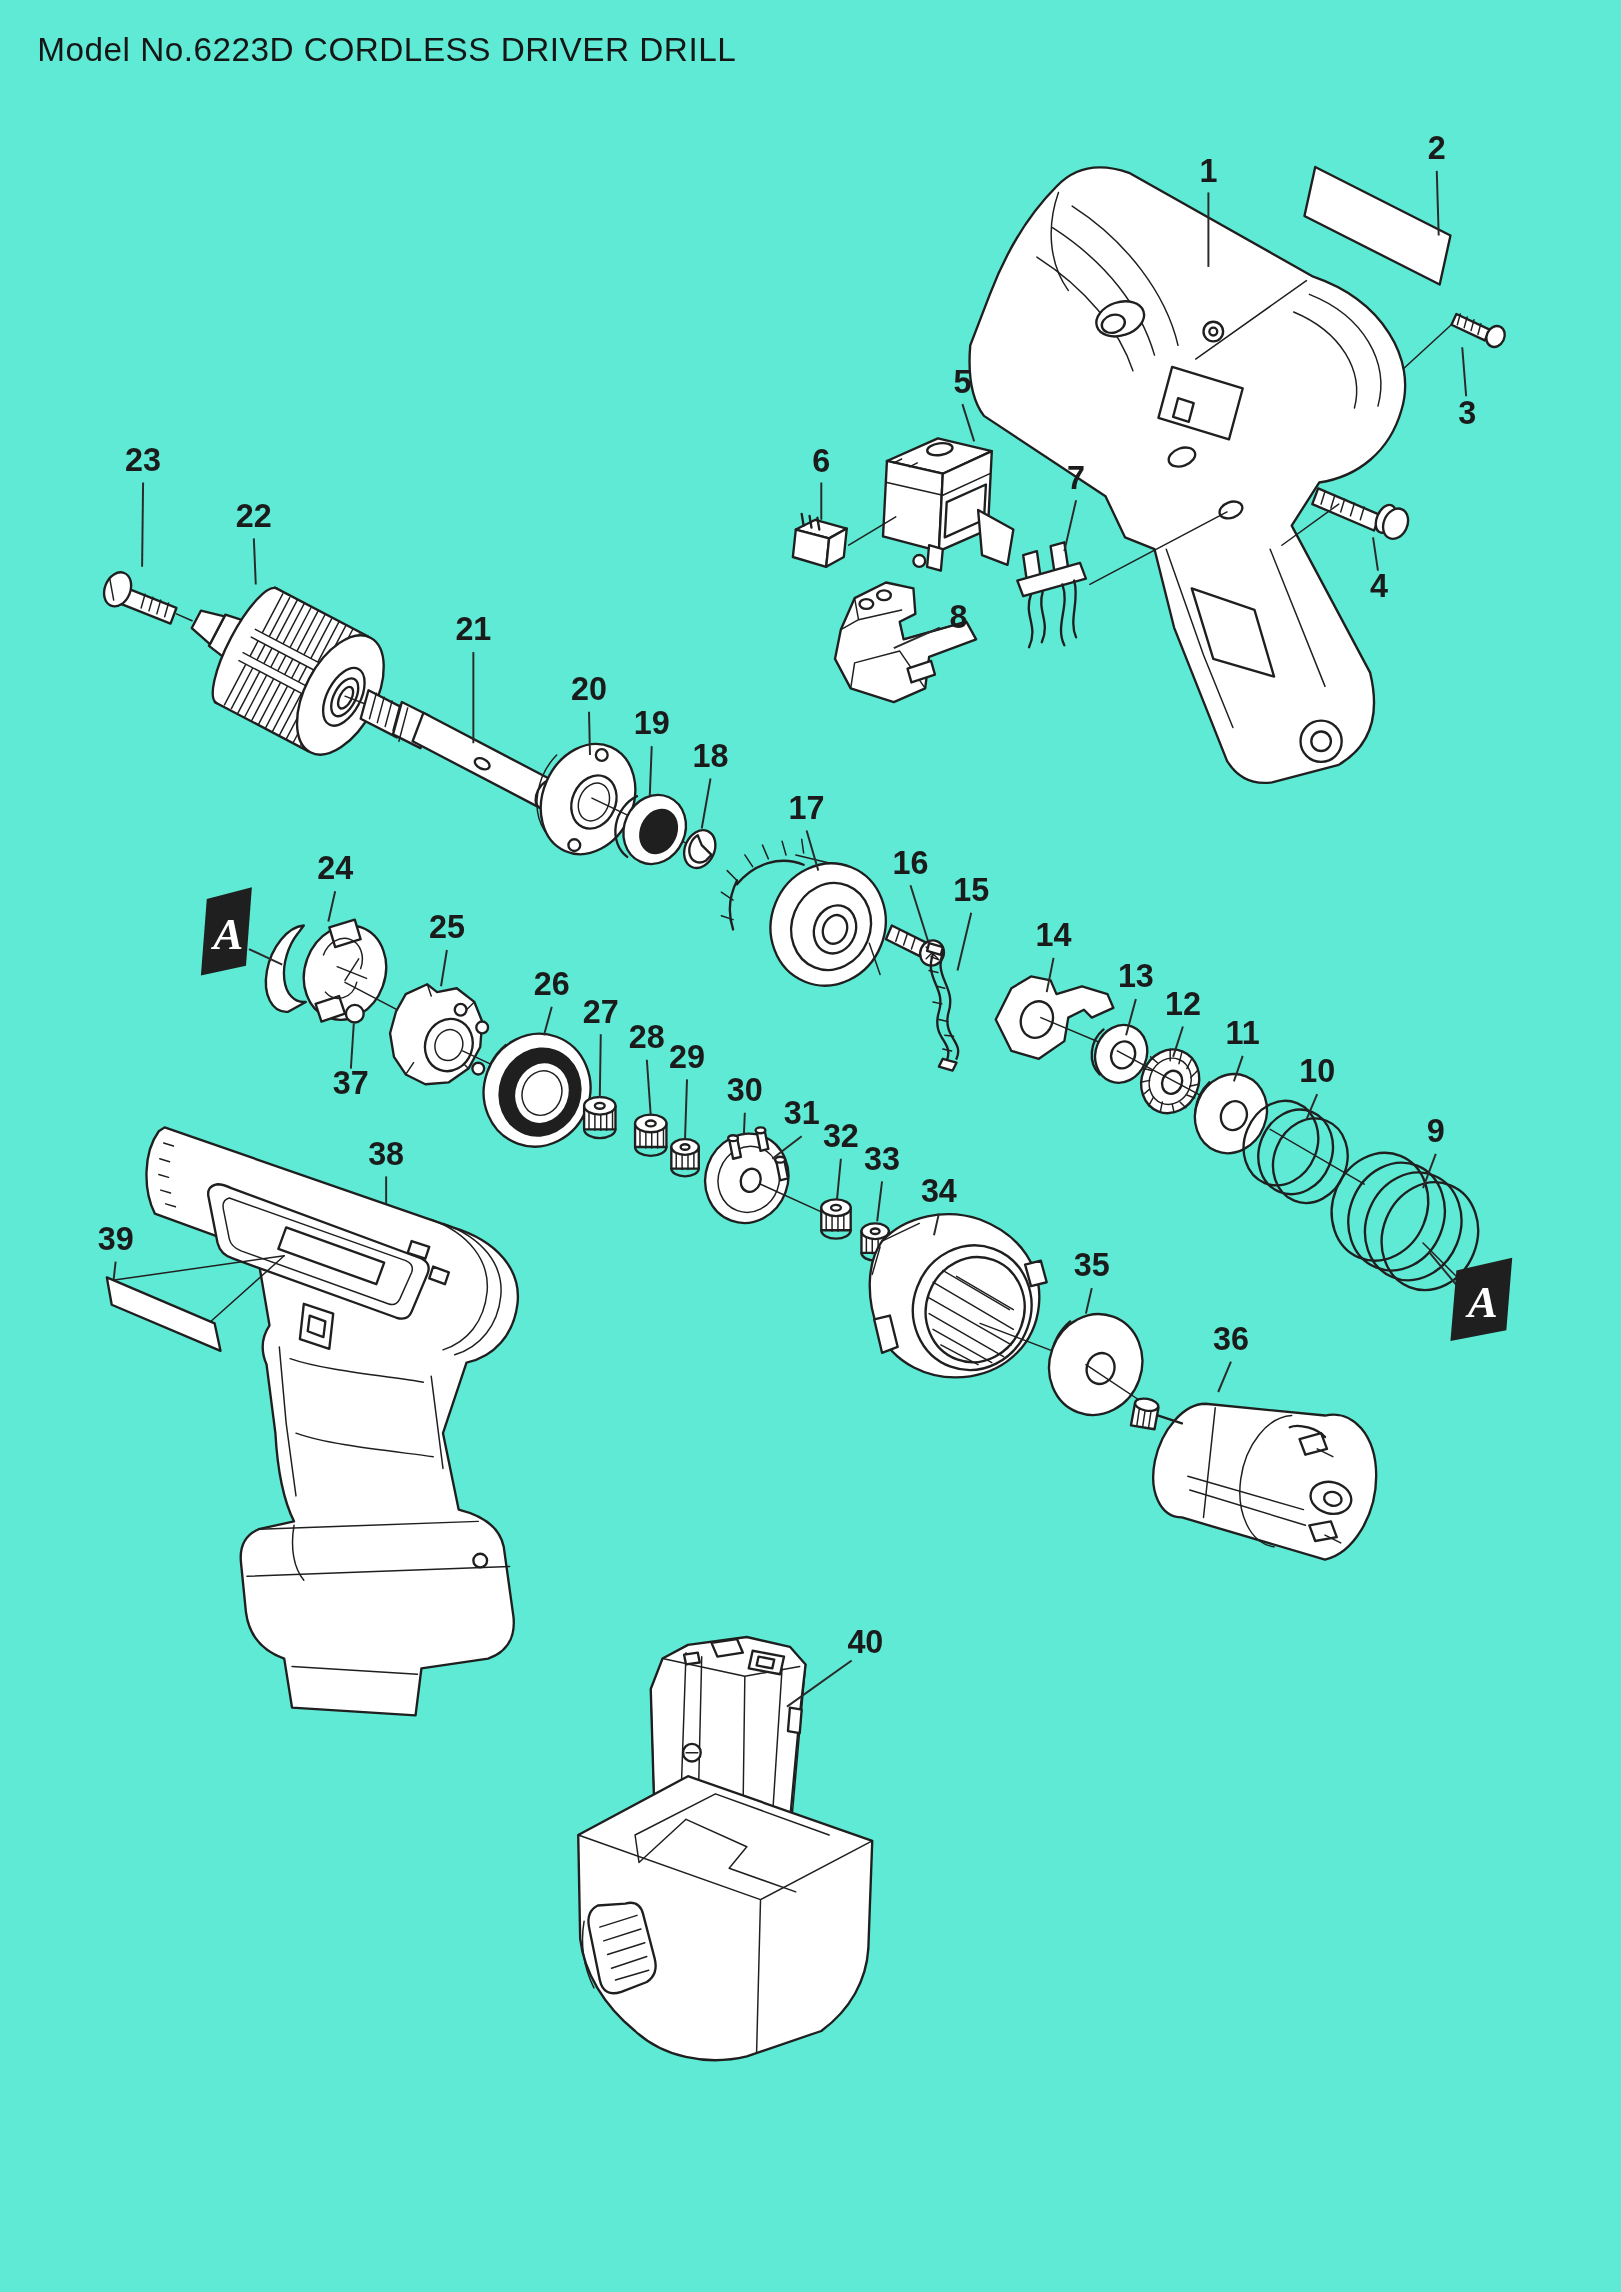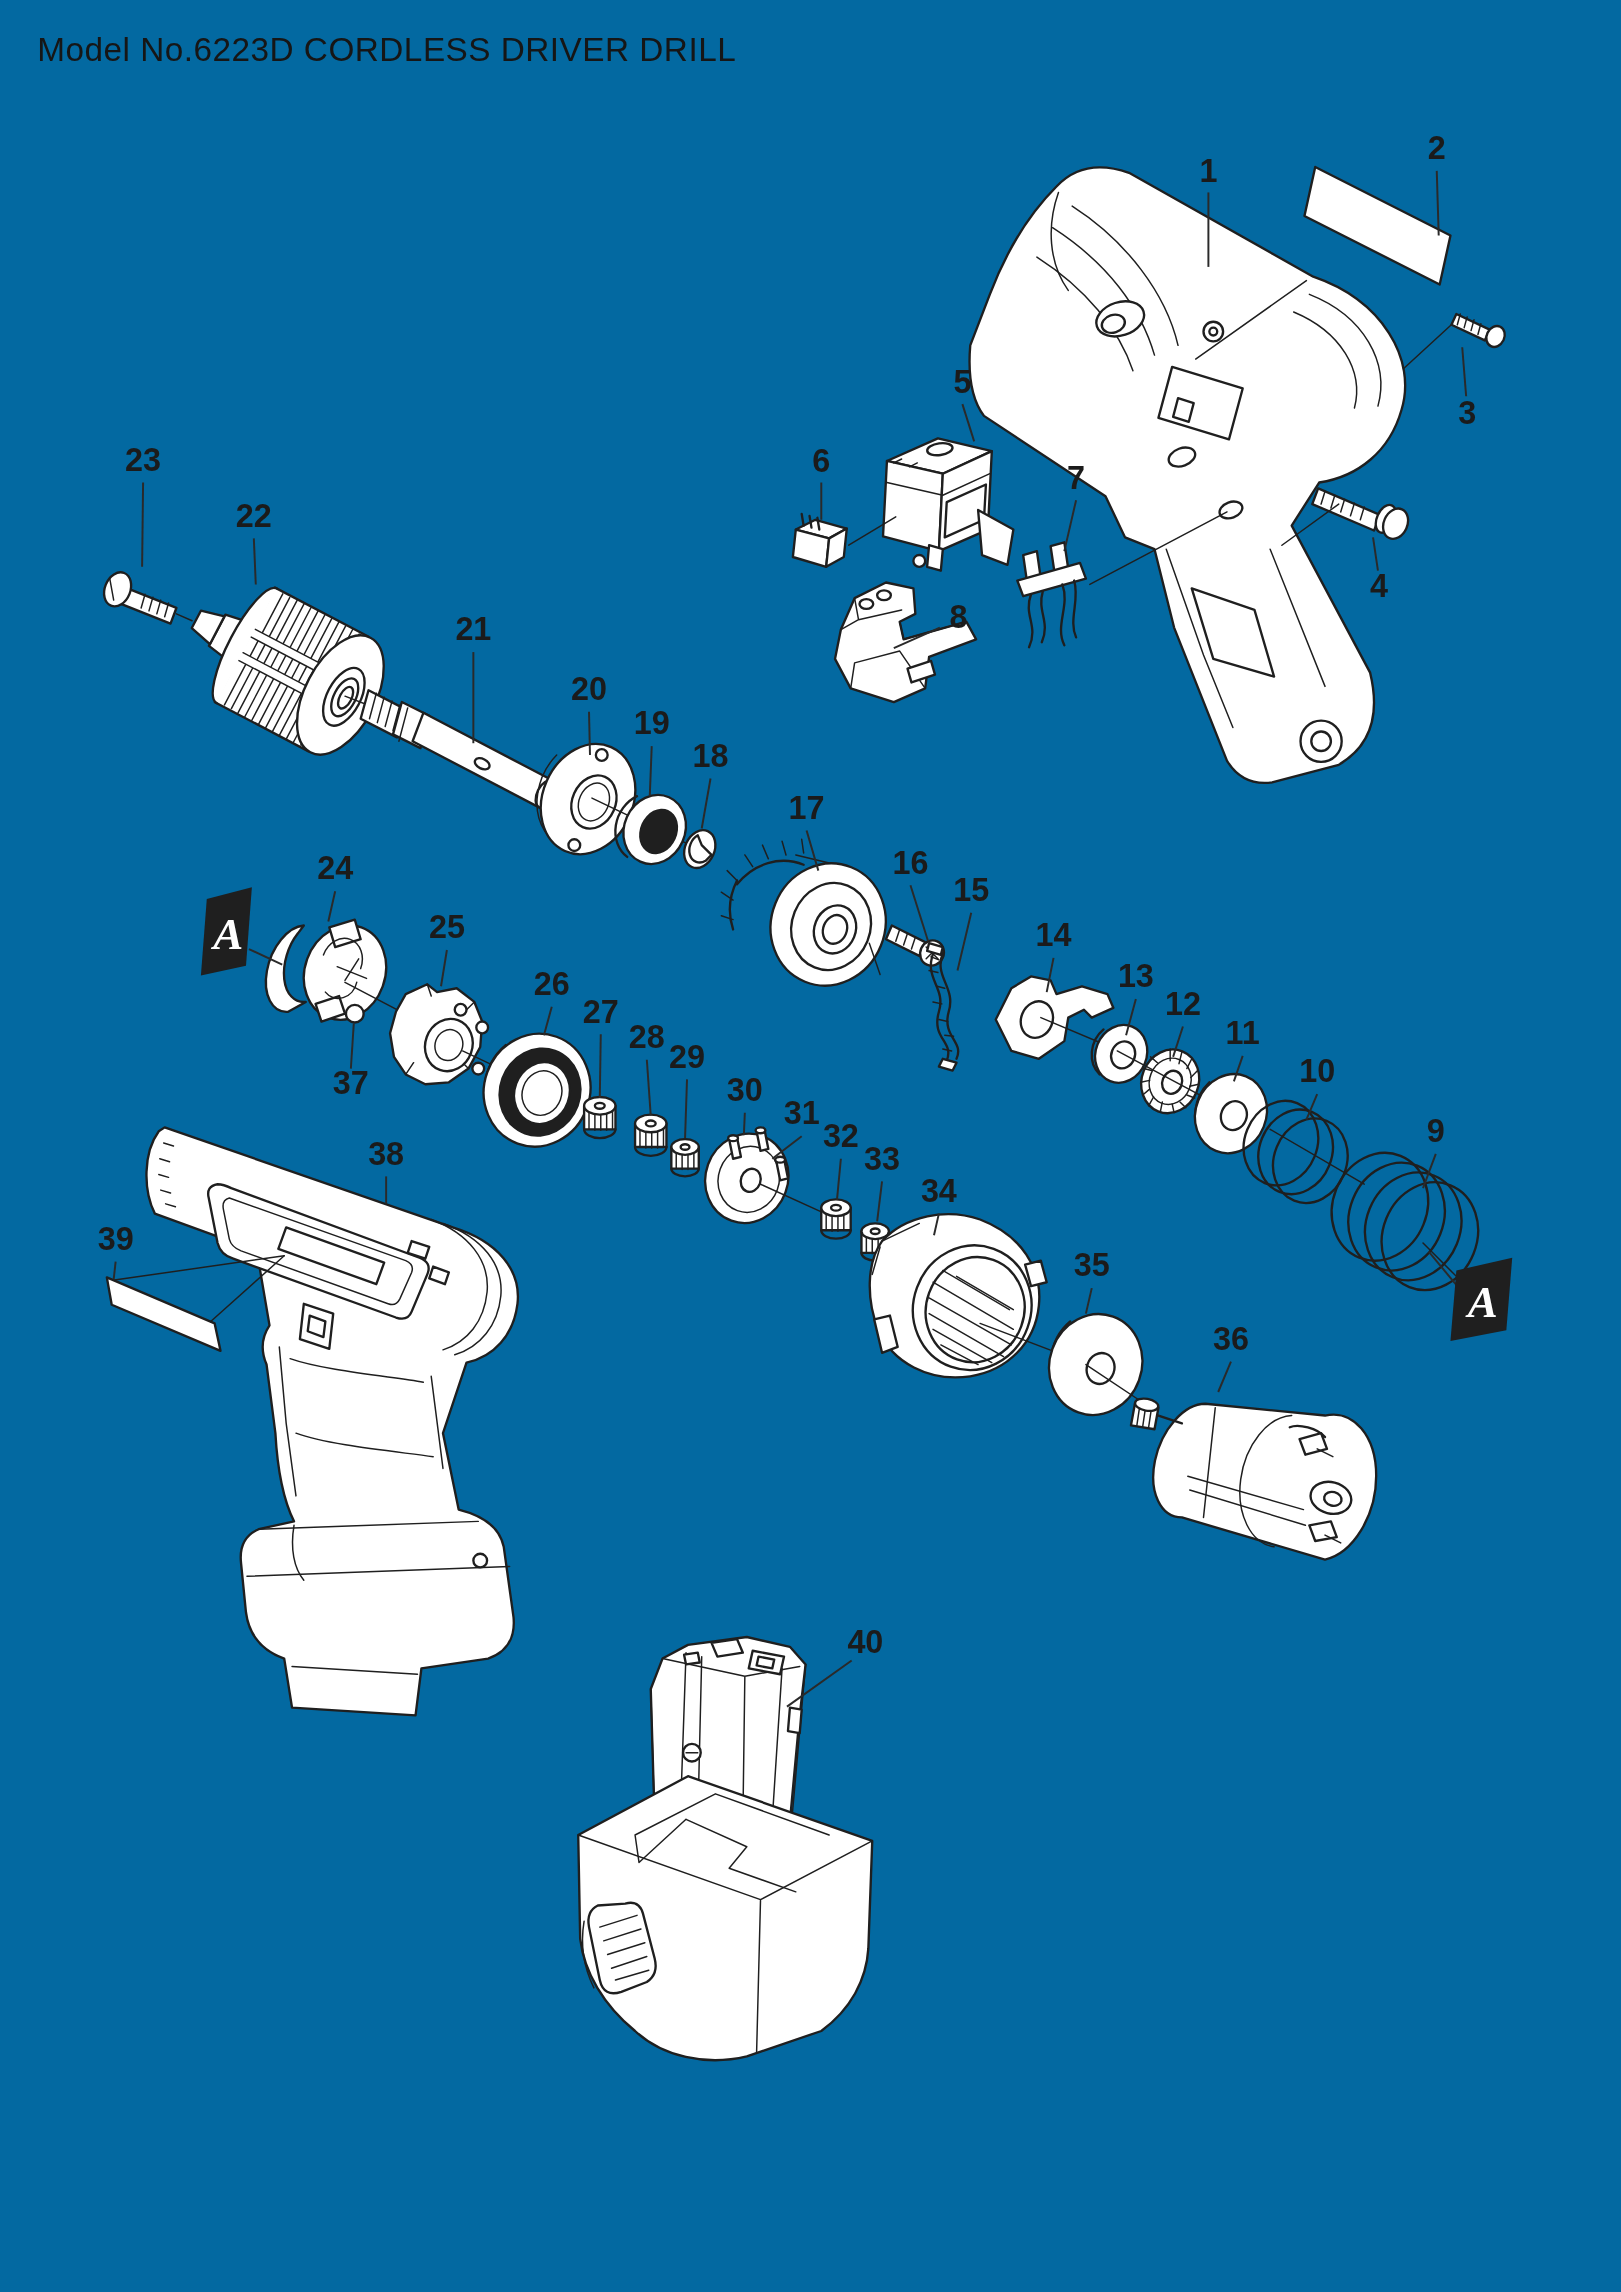--- a/index.html
+++ b/index.html
@@ -1,16 +1,16 @@
 <!DOCTYPE html>
 <html><head>
 <meta charset="utf-8">
 <style>
   html,body{margin:0;padding:0;background:#ffffff;}
-  .stage{position:relative;width:1621px;height:2293px;background:#0369a1;margin:0 auto;overflow:hidden;}
+  .stage{position:relative;width:1621px;height:2293px;background:#5eead4;margin:0 auto;overflow:hidden;}
   svg{display:block}
   .title{font:34px "Liberation Sans", sans-serif;fill:#161616;letter-spacing:.5px;}
   .plabel{font:bold 33px "Liberation Sans", sans-serif;fill:#1b1b1b;text-anchor:middle;}
   .amark{font:italic bold 46px "Liberation Serif", serif;fill:#ffffff;text-anchor:middle;}
   .ln{fill:none;stroke:#1f1f1f;stroke-width:2.4;stroke-linecap:round;stroke-linejoin:round;}
   .lf{fill:#ffffff;stroke:#1f1f1f;stroke-width:2.4;stroke-linecap:round;stroke-linejoin:round;}
   .lb{fill:#1f1f1f;stroke:none;}
   .thin{stroke-width:1.5;}
   .leader{stroke:#2a2a2a;stroke-width:2;fill:none;}
 </style>

